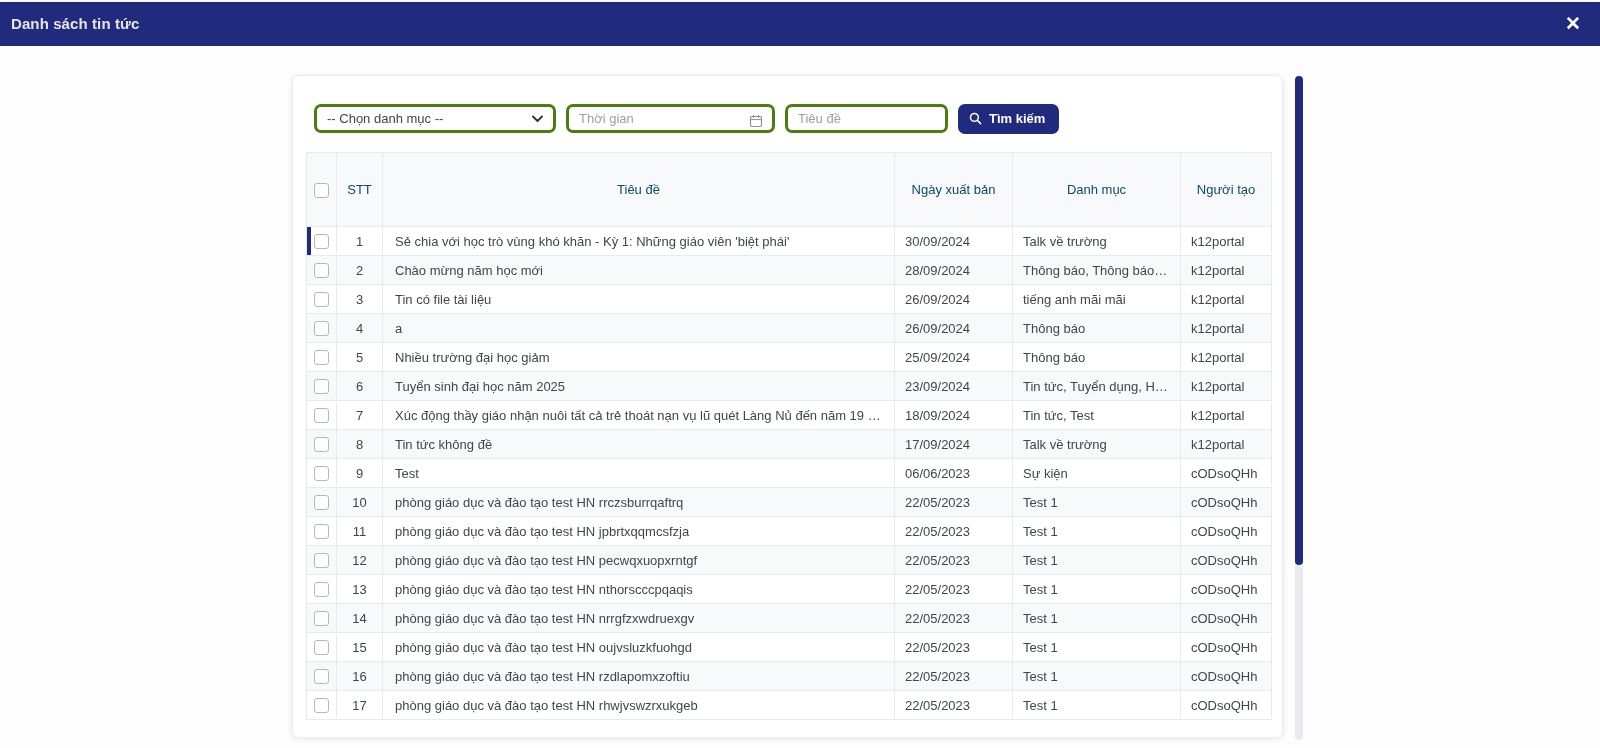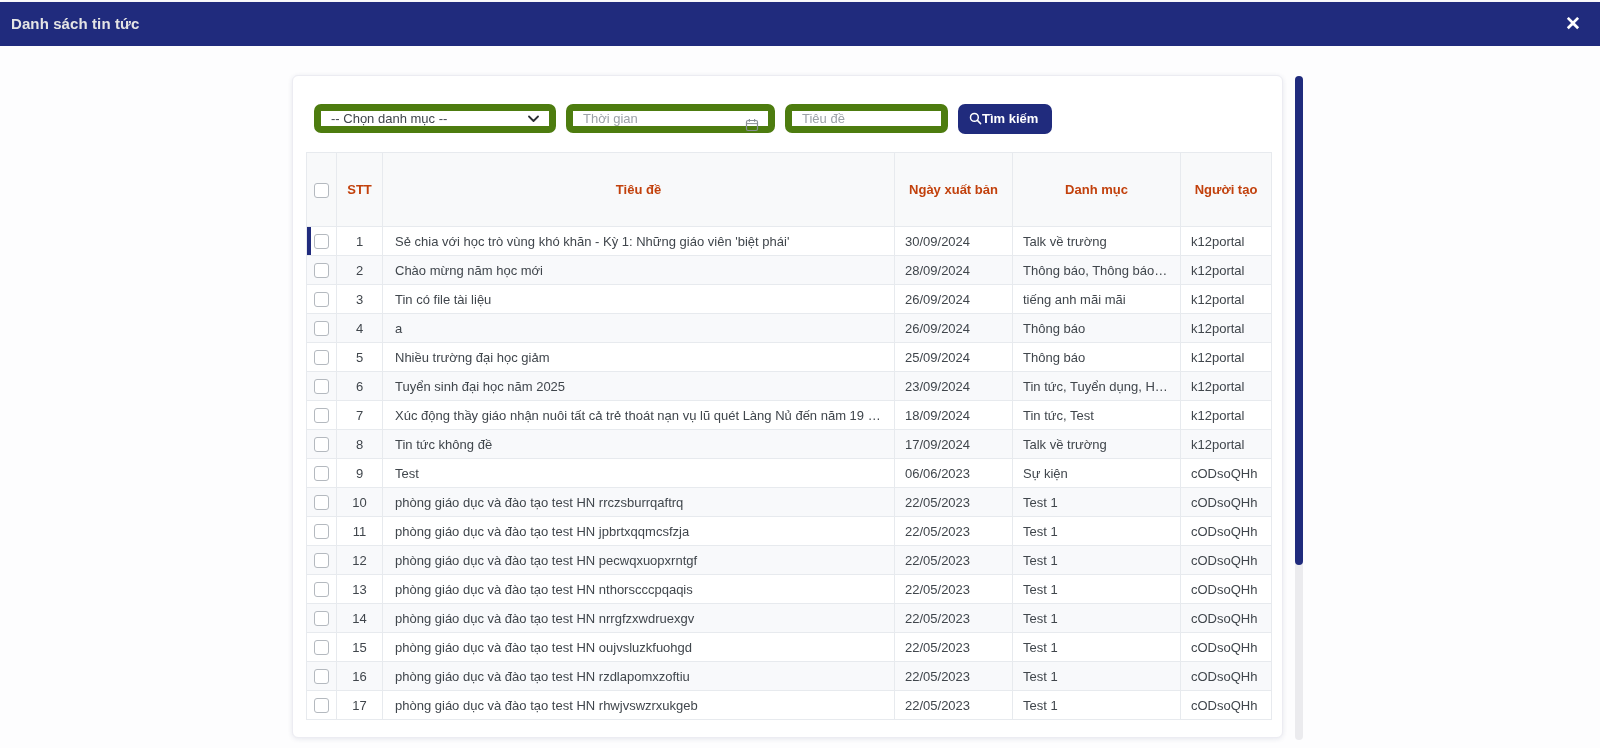--- a/index.html
+++ b/index.html
@@ -20,43 +20,43 @@
   .page { position:absolute; left:0; top:46px; width:1600px; height:702px; background:#fdfdfe; }
 
   
   .card { position:absolute; left:292px; top:29px; width:991px; height:663px;
           background:#ffffff; border:1px solid #ececf2; border-radius:6px;
           box-shadow:0 1px 5px rgba(30,35,90,.10); overflow:hidden;
           padding:28px 13px 0 13px; }
 
   
   .filters { display:flex; align-items:center; gap:10px; margin-left:8px; height:29px; }
-  .ctrl { height:29px; border:7px solid #4d7c0f; border-radius:7px; background:#fff;
+  .ctrl { height:29px; border:3px solid #4d7c0f; border-radius:7px; background:#fff;
           font-size:13px; color:#3f454b; display:flex; align-items:center; }
   .select { width:242px; padding:0 10px; justify-content:space-between; cursor:pointer; }
   .select .chev { display:flex; align-items:center; }
   .input-wrap { position:relative; }
   .input-wrap input { width:100%; height:27px; border:none; outline:none; background:transparent;
                       font-size:13px; color:#3f454b; padding:0 10px;
                       font-family:"Liberation Sans", sans-serif; }
   .input-wrap input::placeholder { color:#9ba1a7; }
   .w-date { width:209px; }
   .w-title { width:163px; }
   .cal-ico { position:absolute; right:9px; top:7px; pointer-events:none; }
   .search-btn { margin-left:0; height:30px; padding:0 14px 0 11px; background:var(--navy);
                 color:#fff; border:none; border-radius:7px; font-size:13px; font-weight:bold;
-                display:flex; align-items:center; gap:0; cursor:pointer;
+                display:flex; align-items:center; gap:7px; cursor:pointer;
                 font-family:"Liberation Sans", sans-serif; }
 
   
   .tablewrap { margin-top:19px; }
   table { border-collapse:collapse; width:965px; table-layout:fixed; }
   th, td { border:1px solid var(--border); font-size:13px; color:var(--text);
            overflow:hidden; white-space:nowrap; text-overflow:ellipsis; }
-  thead th { height:74px; background:#f8f9fa; font-weight:700; color:#c2410c;
+  thead th { height:74px; background:#f8f9fa; font-weight:400; color:#0c4a6e;
              text-align:center; }
   tbody td { height:29px; background:#fff; }
   tbody tr:nth-child(even) td { background:#f8f9fb; }
   tbody tr.selected td:first-child { box-shadow:inset 4px 0 0 var(--navy); }
   td.c-check, th.c-check { text-align:center; }
   td.c-stt { text-align:center; }
   td.c-title { text-align:left; padding:0 12px; }
   td.c-date, td.c-cat, td.c-creator { text-align:left; padding:0 10px; }
   .cbx { display:inline-block; width:15px; height:15px; border:1px solid #b4b9bf;
          border-radius:3px; background:#fff; vertical-align:middle; cursor:pointer; }

